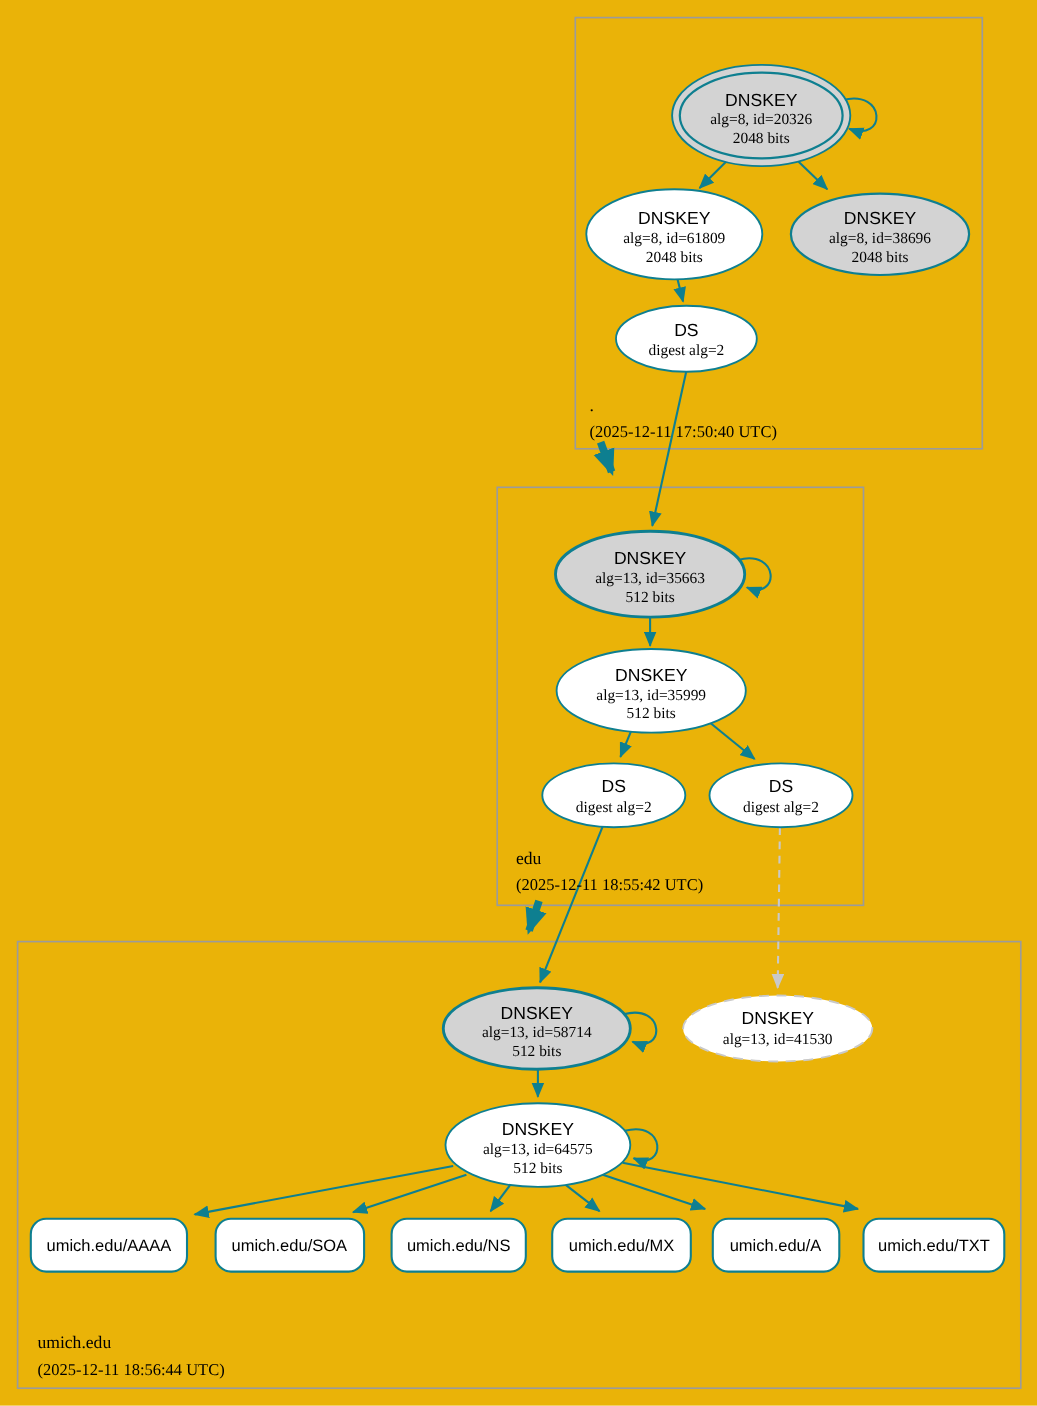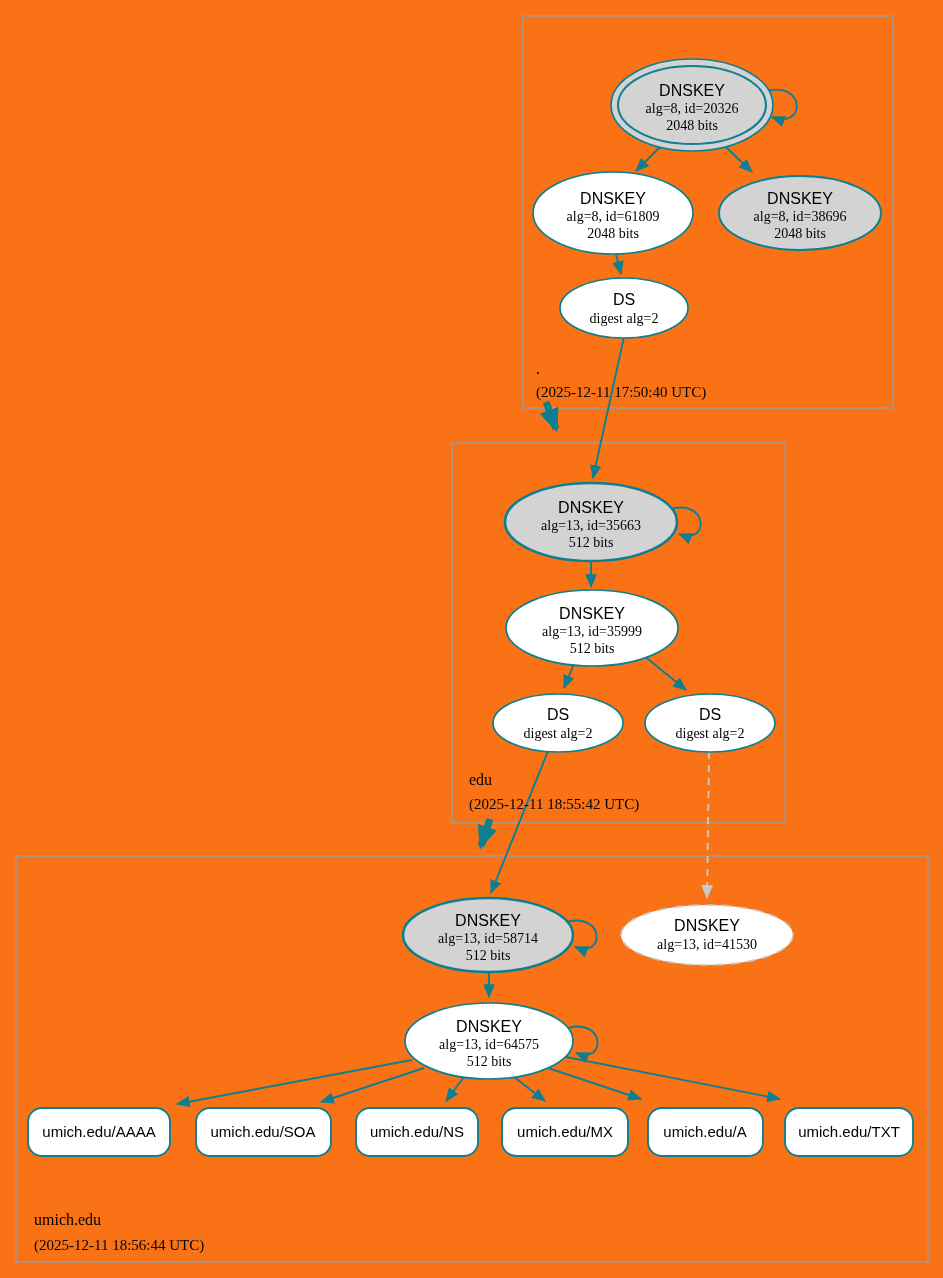--- a/index.html
+++ b/index.html
@@ -4,21 +4,21 @@
 <style>
   html, body {
     margin: 0;
     padding: 0;
     background: #ffffff;
   }
   .canvas {
     position: relative;
     width: 943px;
     height: 1278px;
-    background: #f97316;
+    background: #eab308;
     font-family: "Liberation Sans", sans-serif;
     text-align: right;
   }
   svg { display: block; }
   .zonebox {
     fill: none;
     stroke: #9b9b9b;
     stroke-width: 1.5;
   }
   .edge {

